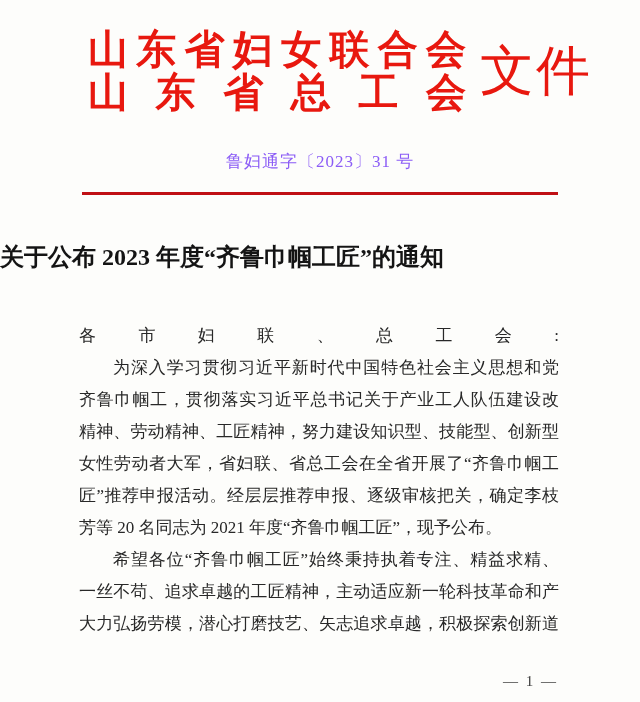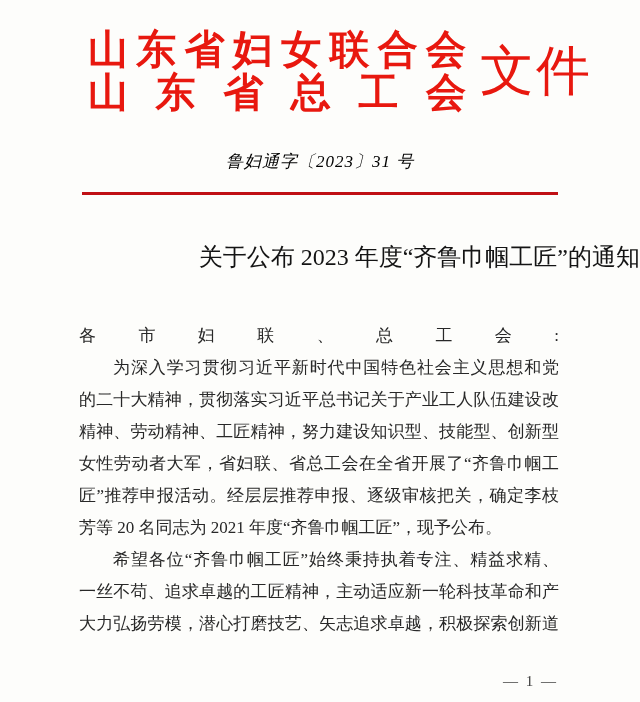--- a/index.html
+++ b/index.html
@@ -39,39 +39,38 @@
     margin-left: 14px;
     letter-spacing: 2px;
   }
 
   
   .doc-number {
     margin-top: 36px;
     text-align: center;
     font-size: 17px;
     line-height: 24px;
-    color: #000000;
+    color: #8b5cf6;
     letter-spacing: 1px;
-    font-style: italic;
   }
   .red-divider {
     margin: 18px 0 0 82px;
     width: 476px;
     height: 3px;
     background: #c01014;
     border: none;
   }
 
   
   .doc-title {
     margin-top: 46px;
-    text-align: right;
+    text-align: left;
     font-size: 24px;
     line-height: 33px;
-    font-weight: normal;
+    font-weight: bold;
     color: #141414;
   }
 
   
   .doc-body {
     width: 480px;
     margin: 30px 0 0 79px;
     font-size: 17px;
     line-height: 32px;
     color: #282828;
@@ -129,21 +128,21 @@
 
   <div class="doc-number">鲁妇通字〔2023〕31 号</div>
 
   <div class="red-divider"></div>
 
   <div class="doc-title">关于公布 2023 年度“齐鲁巾帼工匠”的通知</div>
 
   <div class="doc-body">
     <div class="b-line salutation">各市妇联、总工会:</div>
     <div class="b-line indent">为深入学习贯彻习近平新时代中国特色社会主义思想和党</div>
-    <div class="b-line">的二十大精神，贯彻落实习近平总书记关于产业工人队伍建设改</div>
+    <div class="b-line">齐鲁巾帼工，贯彻落实习近平总书记关于产业工人队伍建设改</div>
     <div class="b-line">精神、劳动精神、工匠精神，努力建设知识型、技能型、创新型</div>
     <div class="b-line">女性劳动者大军，省妇联、省总工会在全省开展了“齐鲁巾帼工</div>
     <div class="b-line">匠”推荐申报活动。经层层推荐申报、逐级审核把关，确定李枝</div>
     <div class="b-line loose">芳等 20 名同志为 2021 年度“齐鲁巾帼工匠”，现予公布。</div>
     <div class="b-line indent">希望各位“齐鲁巾帼工匠”始终秉持执着专注、精益求精、</div>
     <div class="b-line">一丝不苟、追求卓越的工匠精神，主动适应新一轮科技革命和产</div>
     <div class="b-line">大力弘扬劳模，潜心打磨技艺、矢志追求卓越，积极探索创新道</div>
   </div>
 
   <div class="page-number">— 1 —</div>

